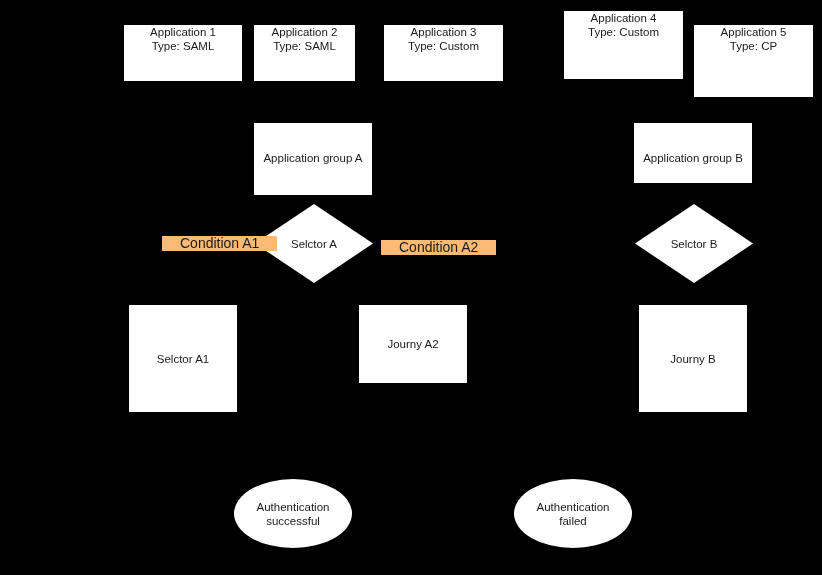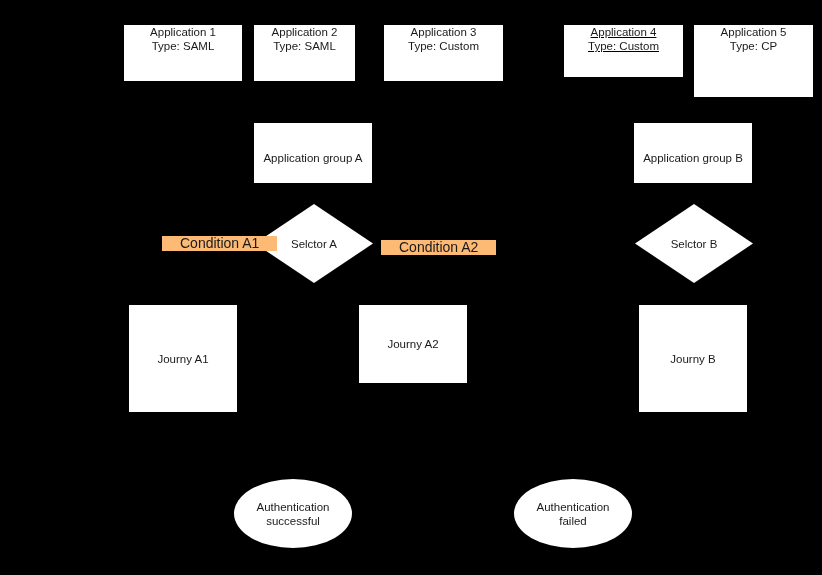--- a/index.html
+++ b/index.html
@@ -99,31 +99,31 @@
   <div class="rect app" style="left:254px; top:25px; width:101px; height:56px;">
     <div class="node-label">Application 2
 Type: SAML</div>
   </div>
 
   <div class="rect app" style="left:384px; top:25px; width:119px; height:56px;">
     <div class="node-label">Application 3
 Type: Custom</div>
   </div>
 
-  <div class="rect app" style="left:564px; top:25px; width:119px; height:52px;text-decoration:underline;">
+  <div class="rect app" style="left:564px; top:11px; width:119px; height:68px;">
     <div class="node-label">Application 4
 Type: Custom</div>
   </div>
 
   <div class="rect app" style="left:694px; top:25px; width:119px; height:72px;">
     <div class="node-label">Application 5
 Type: CP</div>
   </div>
 
-  <div class="rect group" style="left:254px; top:123px; width:118px; height:60px;">
+  <div class="rect group" style="left:254px; top:123px; width:118px; height:72px;">
     <div class="node-label">Application group A</div>
   </div>
 
   <div class="rect group" style="left:634px; top:123px; width:118px; height:60px;">
     <div class="node-label">Application group B</div>
   </div>
 
   <div class="diamond" style="left:255px; top:204px; width:118px; height:79px;">
     <svg width="118" height="79" viewBox="0 0 118 79">
       <polygon points="59,0 118,39.5 59,79 0,39.5" fill="#ffffff"></polygon>
@@ -136,21 +136,21 @@
   <div class="edge-label" style="left:381px; top:240px;">Condition A2</div>
 
   <div class="diamond" style="left:635px; top:204px; width:118px; height:79px;">
     <svg width="118" height="79" viewBox="0 0 118 79">
       <polygon points="59,0 118,39.5 59,79 0,39.5" fill="#ffffff"></polygon>
     </svg>
     <div class="node-label">Selctor B</div>
   </div>
 
   <div class="rect journey" style="left:129px; top:305px; width:108px; height:107px;">
-    <div class="node-label">Journy A1</div>
+    <div class="node-label">Selctor A1</div>
   </div>
 
   <div class="rect journey" style="left:359px; top:305px; width:108px; height:78px;">
     <div class="node-label">Journy A2</div>
   </div>
 
   <div class="rect journey" style="left:639px; top:305px; width:108px; height:107px;">
     <div class="node-label">Journy B</div>
   </div>
 

